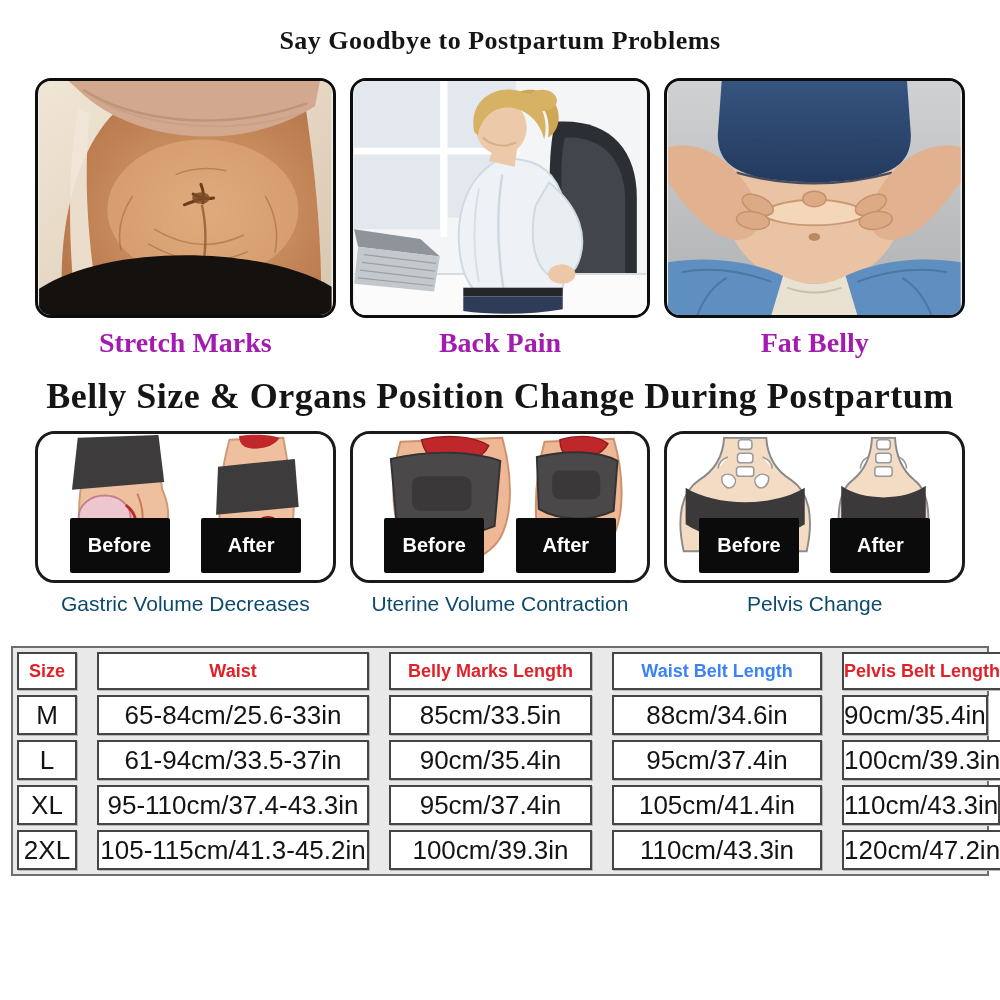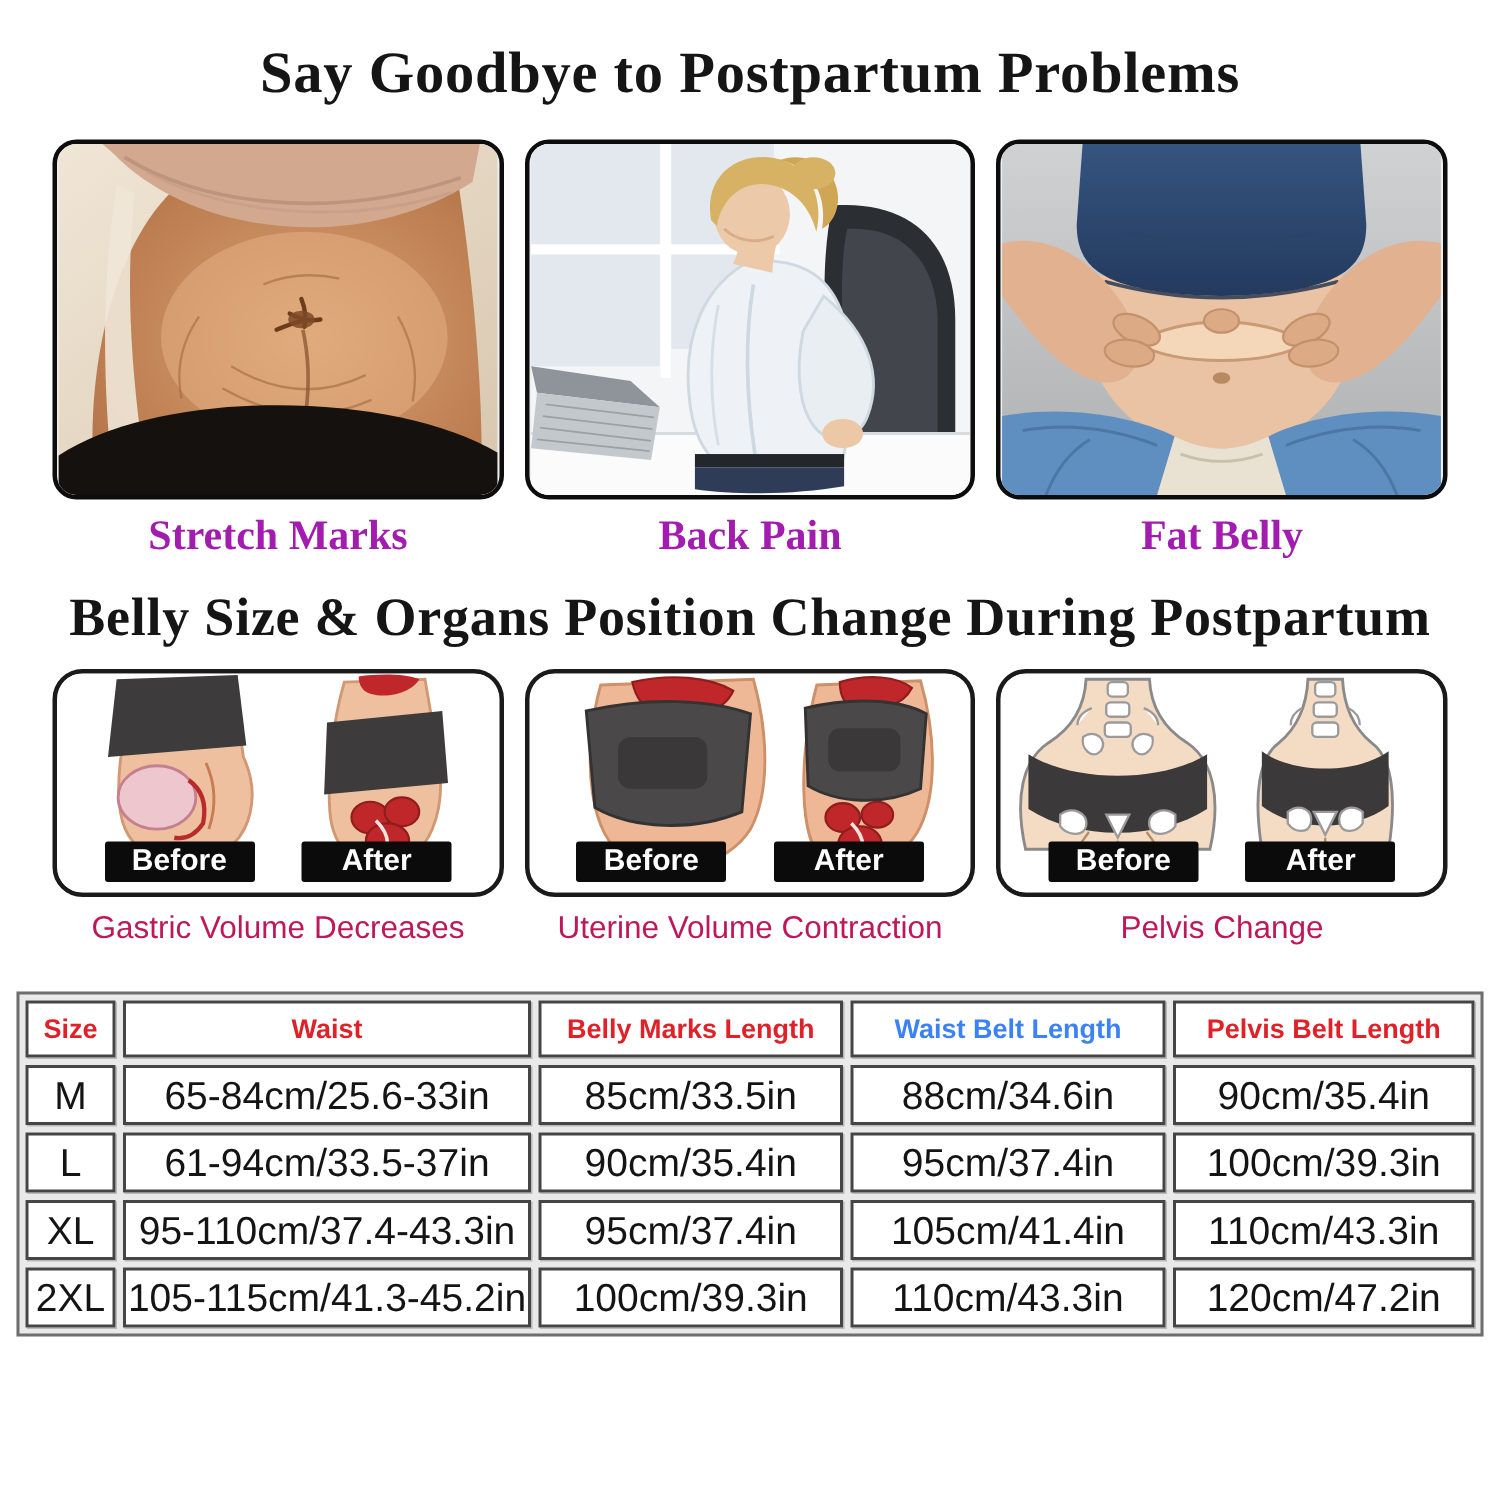--- a/index.html
+++ b/index.html
@@ -6,21 +6,21 @@
   html,body { background:#ffffff; }
   .page {
     position:relative; width:1000px; height:1000px; background:#fff;
     overflow:hidden; margin:0 auto;
     font-family:"Liberation Sans", sans-serif; color:#111;
   }
   .title {
     font-family:"Liberation Serif", serif; font-weight:bold; color:#151515;
     text-align:center; letter-spacing:.5px;
   }
-  .title.h1 { font-size:39px; padding-top:26px; }
+  .title.h1 { font-size:26px; padding-top:26px; }
   .title.h2 { font-size:36px; margin-top:16px; }
 
   
   .photo-row, .panel-row { display:flex; gap:14px; padding:0 35px; }
   .photo-row { margin-top:22px; }
   .photo-card { flex:1; }
   .photo {
     height:240px; border:3px solid #0d0d0d; border-radius:16px;
     overflow:hidden; background:#eee;
   }
@@ -36,32 +36,32 @@
   .panel {
     position:relative; height:152px; border:3px solid #1a1a1a;
     border-radius:20px; background:#fff; overflow:hidden;
   }
   .panel svg { display:block; width:100%; height:100%; }
   .ba-labels {
     position:absolute; left:0; right:0; bottom:7px;
     display:flex; justify-content:space-evenly; pointer-events:none;
   }
   .ba {
-    display:inline-block; width:100px; padding:2px 0; text-align:center;
+    display:inline-block; width:100px; padding:16px 0; text-align:center;
     background:#0b0b0b; color:#fff; font-weight:bold; font-size:20px;
     border-radius:2px;
   }
-  .panel-caption { text-align:center; font-size:21px; margin-top:9px; color:#be185d; }
+  .panel-caption { text-align:center; font-size:21px; margin-top:9px; color:#0c4a6e; }
 
   
   .size-table {
     margin:30px 11px 0; border:2px solid #6e6e6e; background:#e9e9e9;
     padding:4px;
   }
-  .trow { display:grid; grid-template-columns:60px 272px 203px 210px 1fr; gap:5px; }
+  .trow { display:grid; grid-template-columns:60px 272px 203px 210px 1fr; gap:20px; }
   .trow + .trow { margin-top:5px; }
   .tcell {
     background:#fff; border:2px solid #454545; box-shadow:1px 1px 0 #b9b9b9;
     display:flex; align-items:center; justify-content:center;
     height:40px; font-size:26px; color:#141414; white-space:nowrap;
   }
   .thead .tcell { height:38px; font-size:18px; font-weight:bold; }
 </style>
 </head>
 <body>

